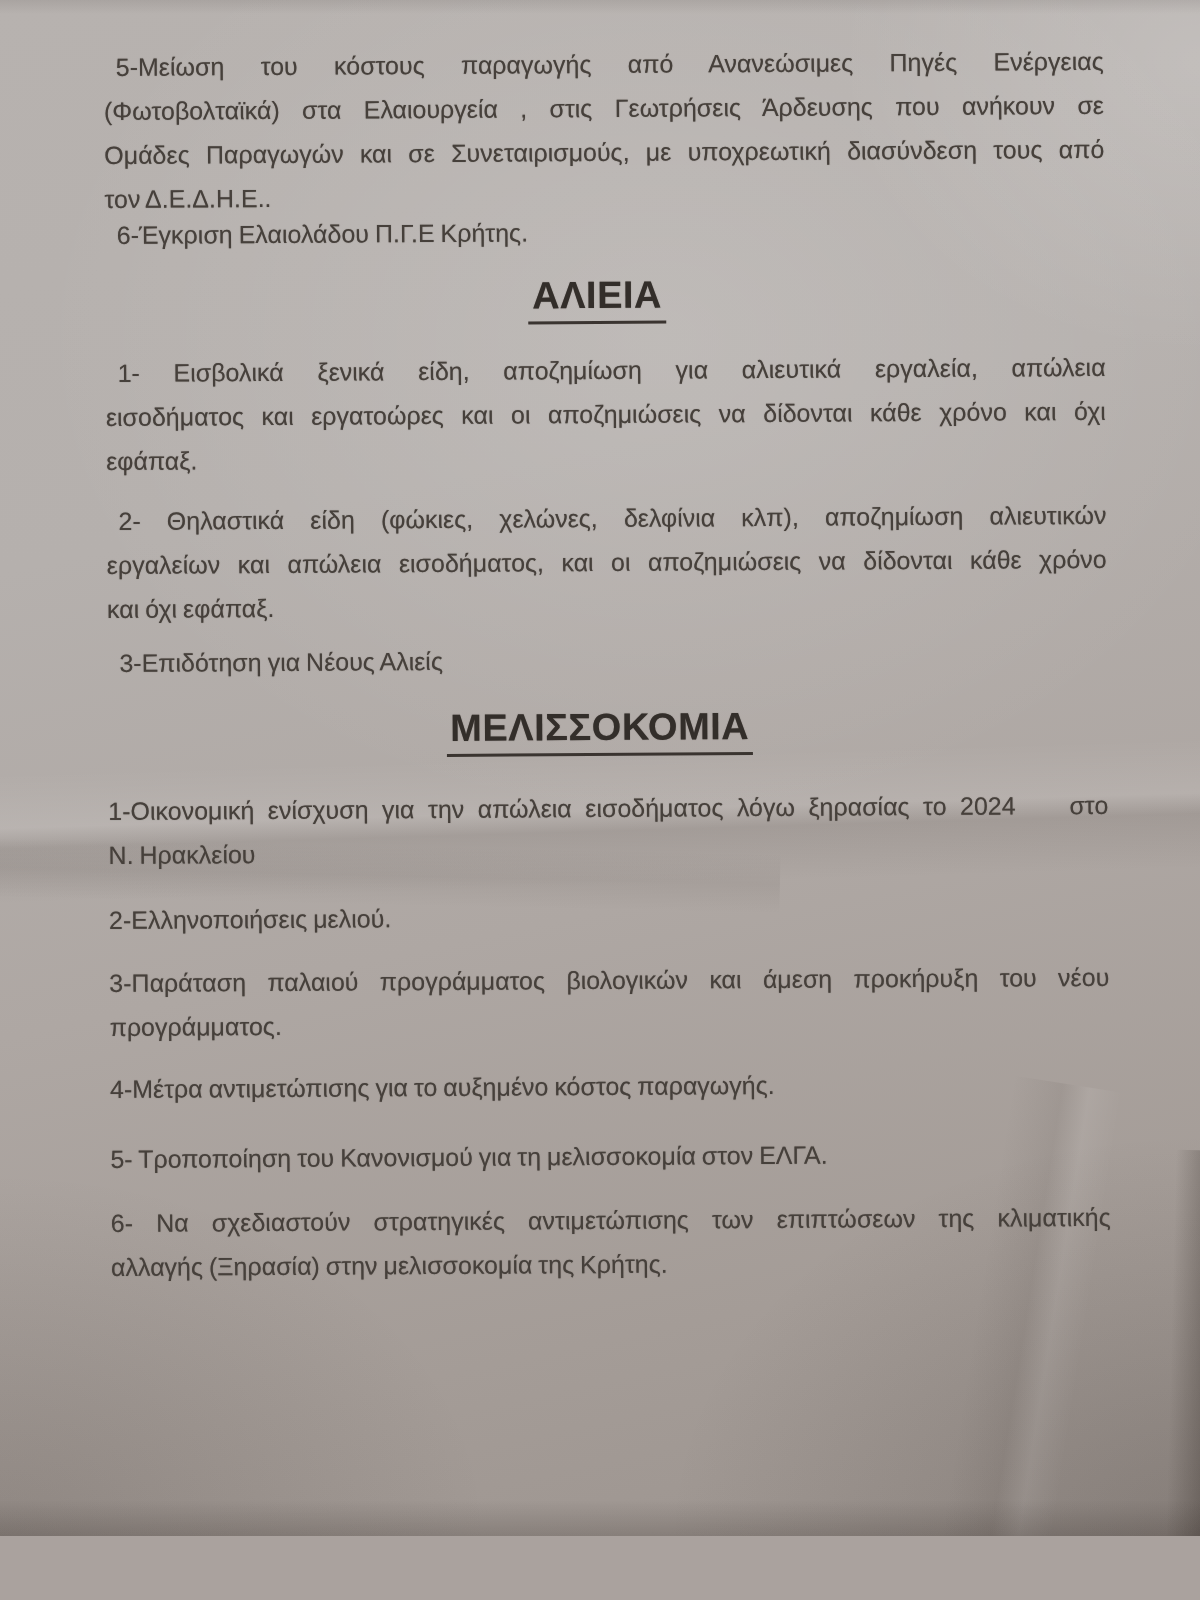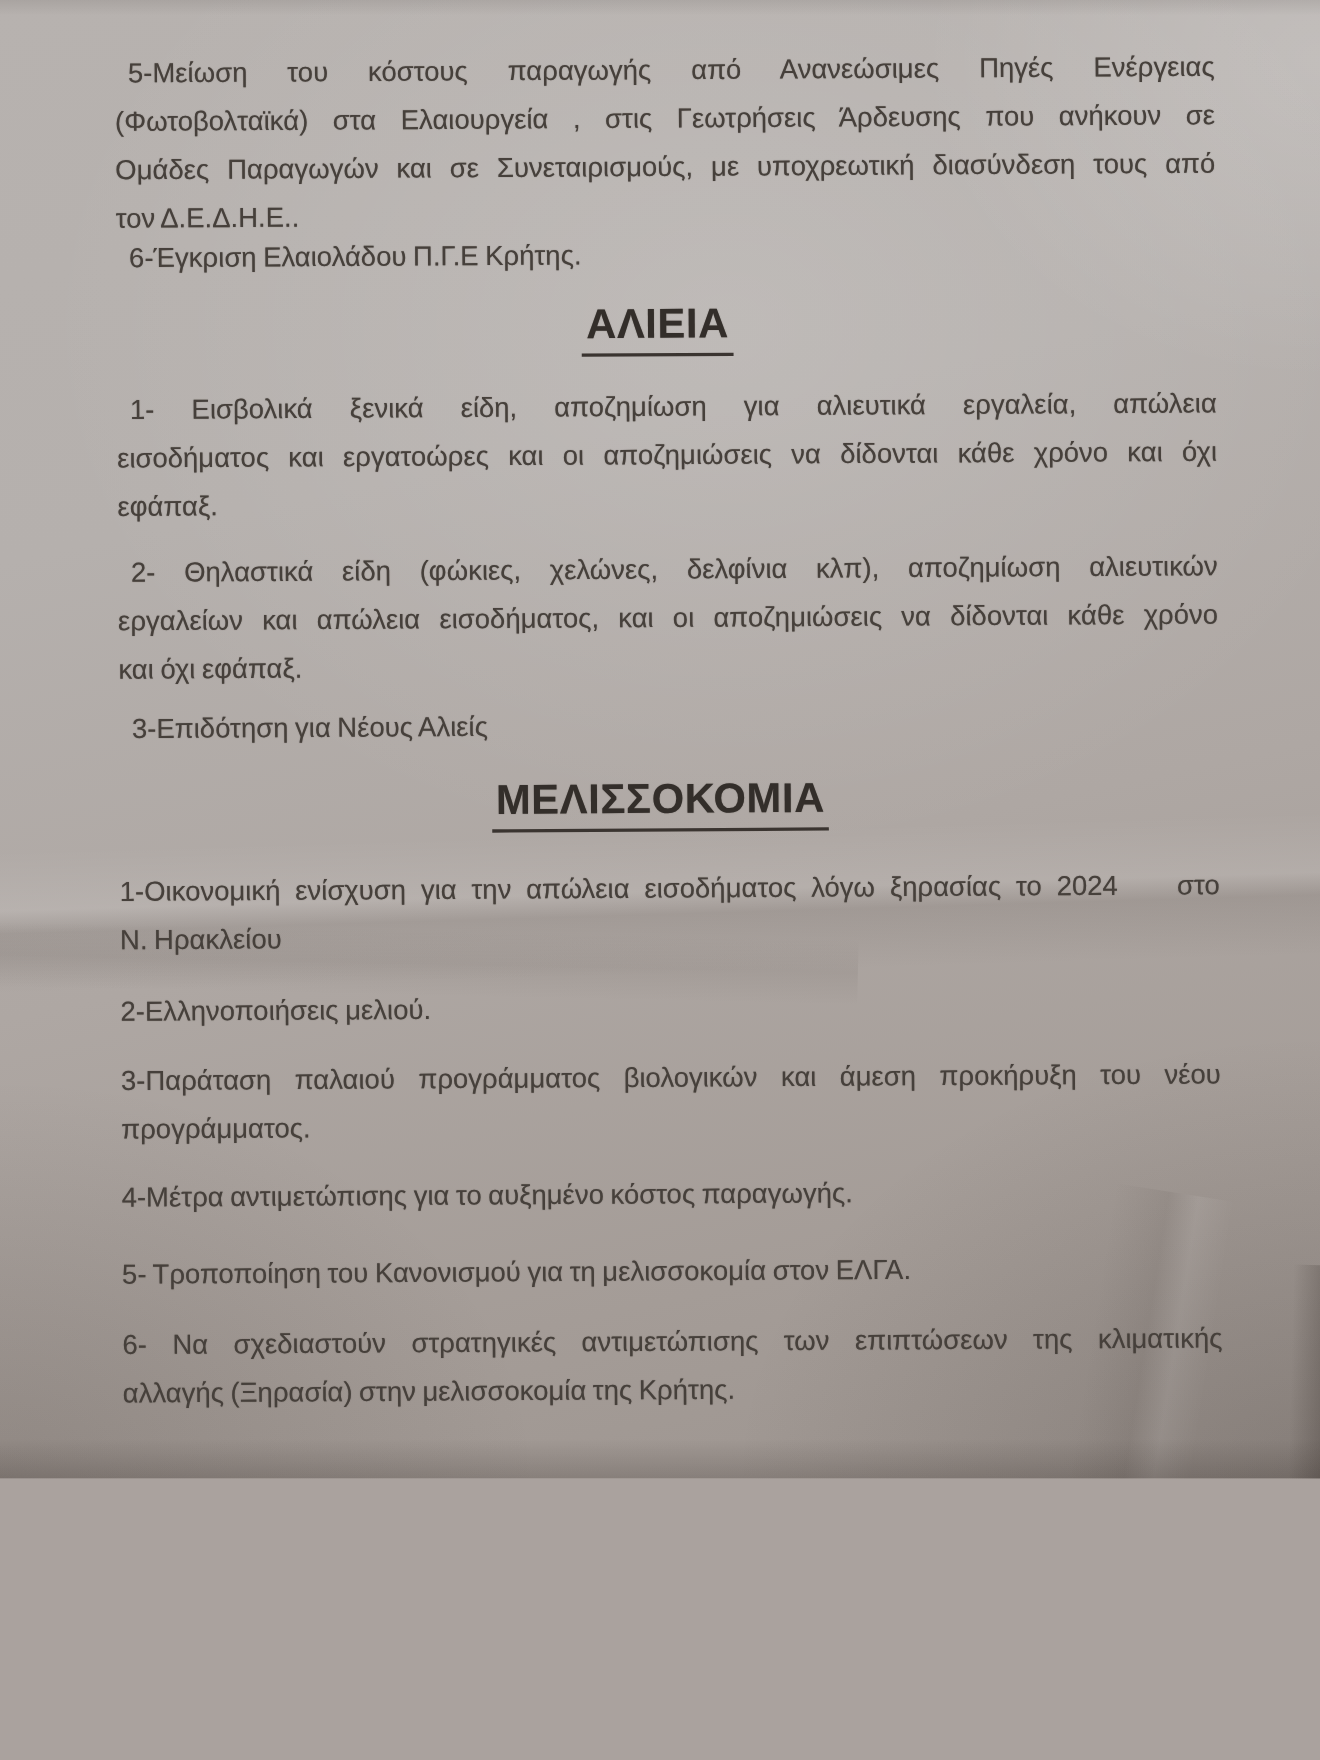--- a/index.html
+++ b/index.html
@@ -2,21 +2,21 @@
 <html lang="el"><head>
 <meta charset="utf-8">
 <style>
   html,body{margin:0;padding:0;}
   body{
     width:1200px;height:1600px;overflow:hidden;
     font-family:"Liberation Sans","DejaVu Sans",sans-serif;
     background:#aaa29e;
   }
   .page{
-    position:relative;width:1200px;height:1344px;overflow:hidden;
+    position:relative;width:1200px;height:1536px;overflow:hidden;
     background:
       radial-gradient(900px 700px at 55% 22%, rgba(255,255,255,0.13), transparent 70%),
       radial-gradient(520px 420px at 100% 4%, rgba(255,255,255,0.17), transparent 70%),
       radial-gradient(700px 520px at 0% 100%, rgba(40,32,28,0.16), transparent 70%),
       radial-gradient(820px 620px at 100% 100%, rgba(40,32,28,0.20), transparent 65%),
       linear-gradient(168deg,#b7b2af 0%,#b5b0ad 32%,#aea7a3 58%,#a49c97 82%,#9c948f 100%);
   }
   .lighting{position:absolute;pointer-events:none;}
   .crease-1{
     left:-10%;top:755px;width:125%;height:130px;transform:rotate(-1.7deg);

